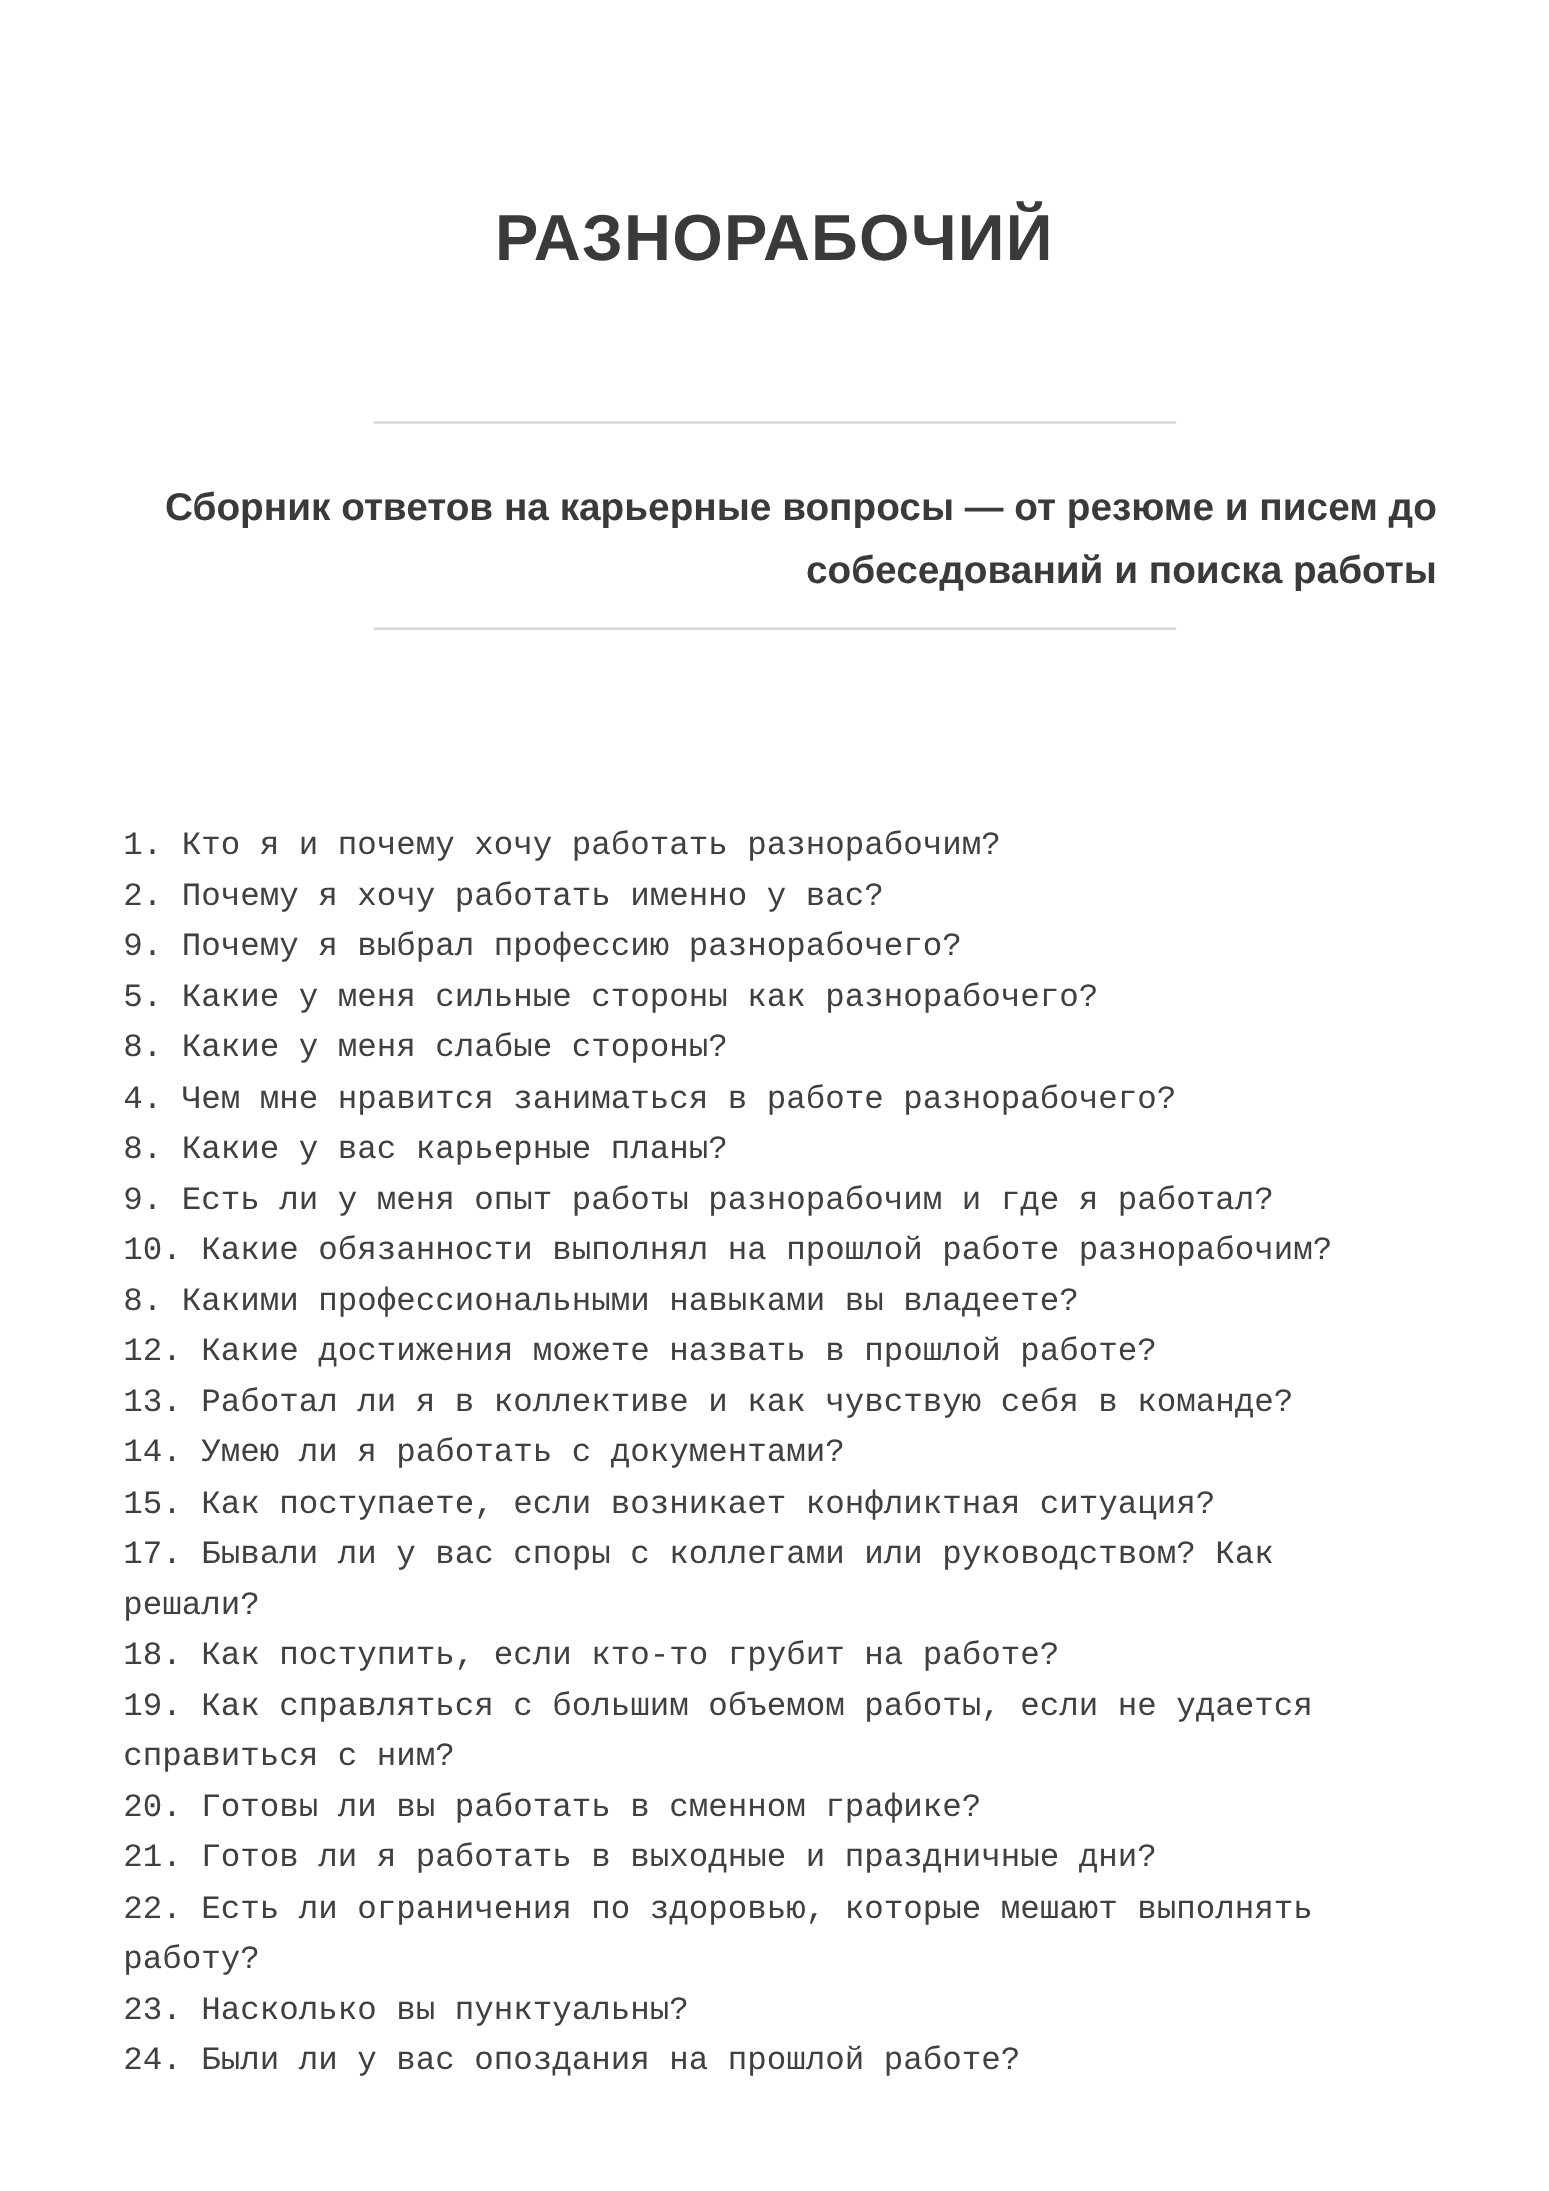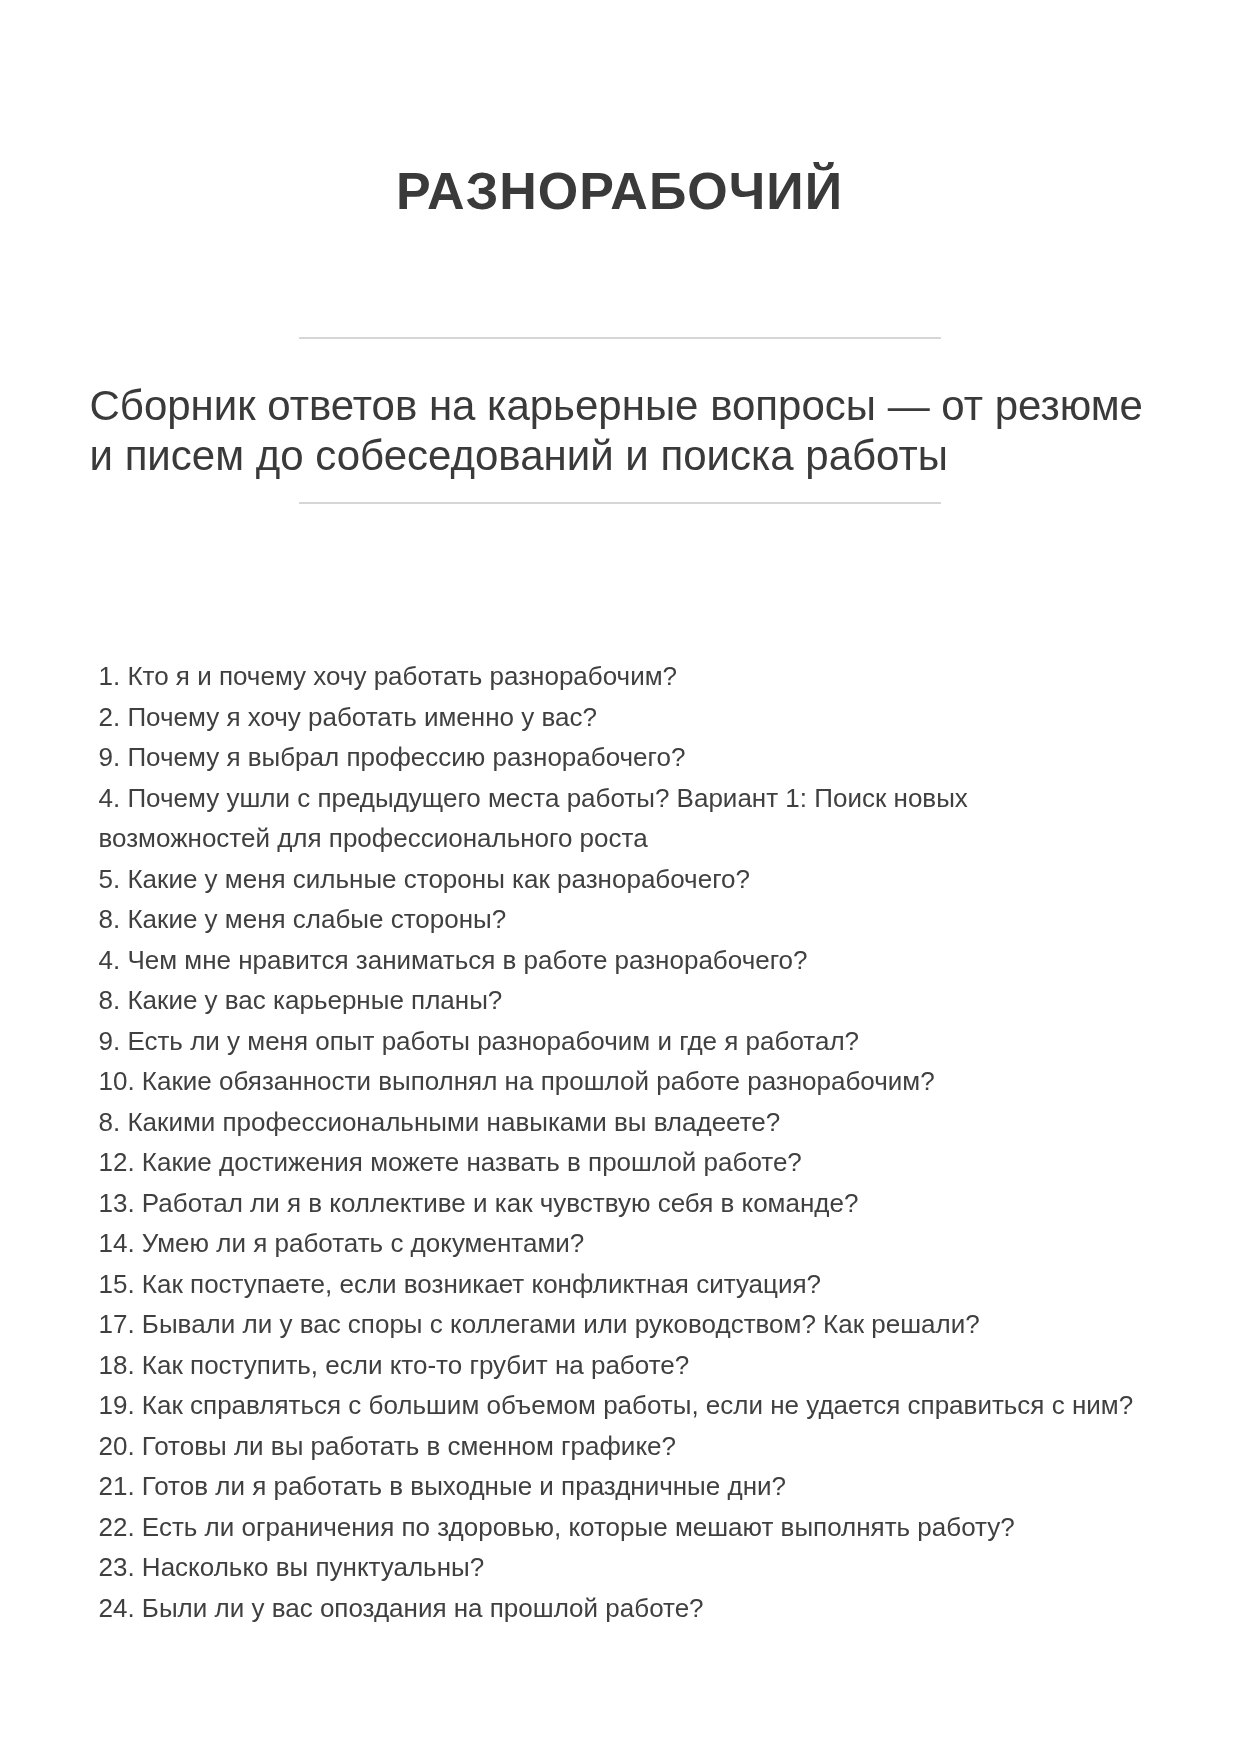--- a/index.html
+++ b/index.html
@@ -35,33 +35,34 @@
     width:642px;
     height:0;
     border-top:2px solid var(--divider);
     margin:0 auto;
   }
   .divider-top{margin-top:111px;}
   .divider-bottom{margin-top:21px;}
   .doc-subtitle{
     width:1060px;
     margin:42px auto 0;
-    font-size:42px;
+    font-size:31px;
     line-height:50px;
-    font-weight:400;
-    text-align:left;
+    font-weight:700;
+    text-align:right;
     color:var(--title);
   }
   .toc{
     margin-top:152px;
     padding:0 81px;
     font-size:26px;
     line-height:40.5px;
     font-weight:400;
     color:var(--text);
+    font-family:Liberation Mono, monospace;
   }
   .toc-item{
     margin:0;
   }
 </style>
 </head>
 <body>
 
 <div class="page">
 
@@ -70,21 +71,20 @@
   <div class="divider divider-top"></div>
 
   <h2 class="doc-subtitle">Сборник ответов на карьерные вопросы — от резюме и писем до собеседований и поиска работы</h2>
 
   <div class="divider divider-bottom"></div>
 
   <div class="toc">
       <div class="toc-item">1. Кто я и почему хочу работать разнорабочим?</div>
       <div class="toc-item">2. Почему я хочу работать именно у вас?</div>
       <div class="toc-item">9. Почему я выбрал профессию разнорабочего?</div>
-      <div class="toc-item">4. Почему ушли с предыдущего места работы? Вариант 1: Поиск новых возможностей для профессионального роста</div>
       <div class="toc-item">5. Какие у меня сильные стороны как разнорабочего?</div>
       <div class="toc-item">8. Какие у меня слабые стороны?</div>
       <div class="toc-item">4. Чем мне нравится заниматься в работе разнорабочего?</div>
       <div class="toc-item">8. Какие у вас карьерные планы?</div>
       <div class="toc-item">9. Есть ли у меня опыт работы разнорабочим и где я работал?</div>
       <div class="toc-item">10. Какие обязанности выполнял на прошлой работе разнорабочим?</div>
       <div class="toc-item">8. Какими профессиональными навыками вы владеете?</div>
       <div class="toc-item">12. Какие достижения можете назвать в прошлой работе?</div>
       <div class="toc-item">13. Работал ли я в коллективе и как чувствую себя в команде?</div>
       <div class="toc-item">14. Умею ли я работать с документами?</div>

